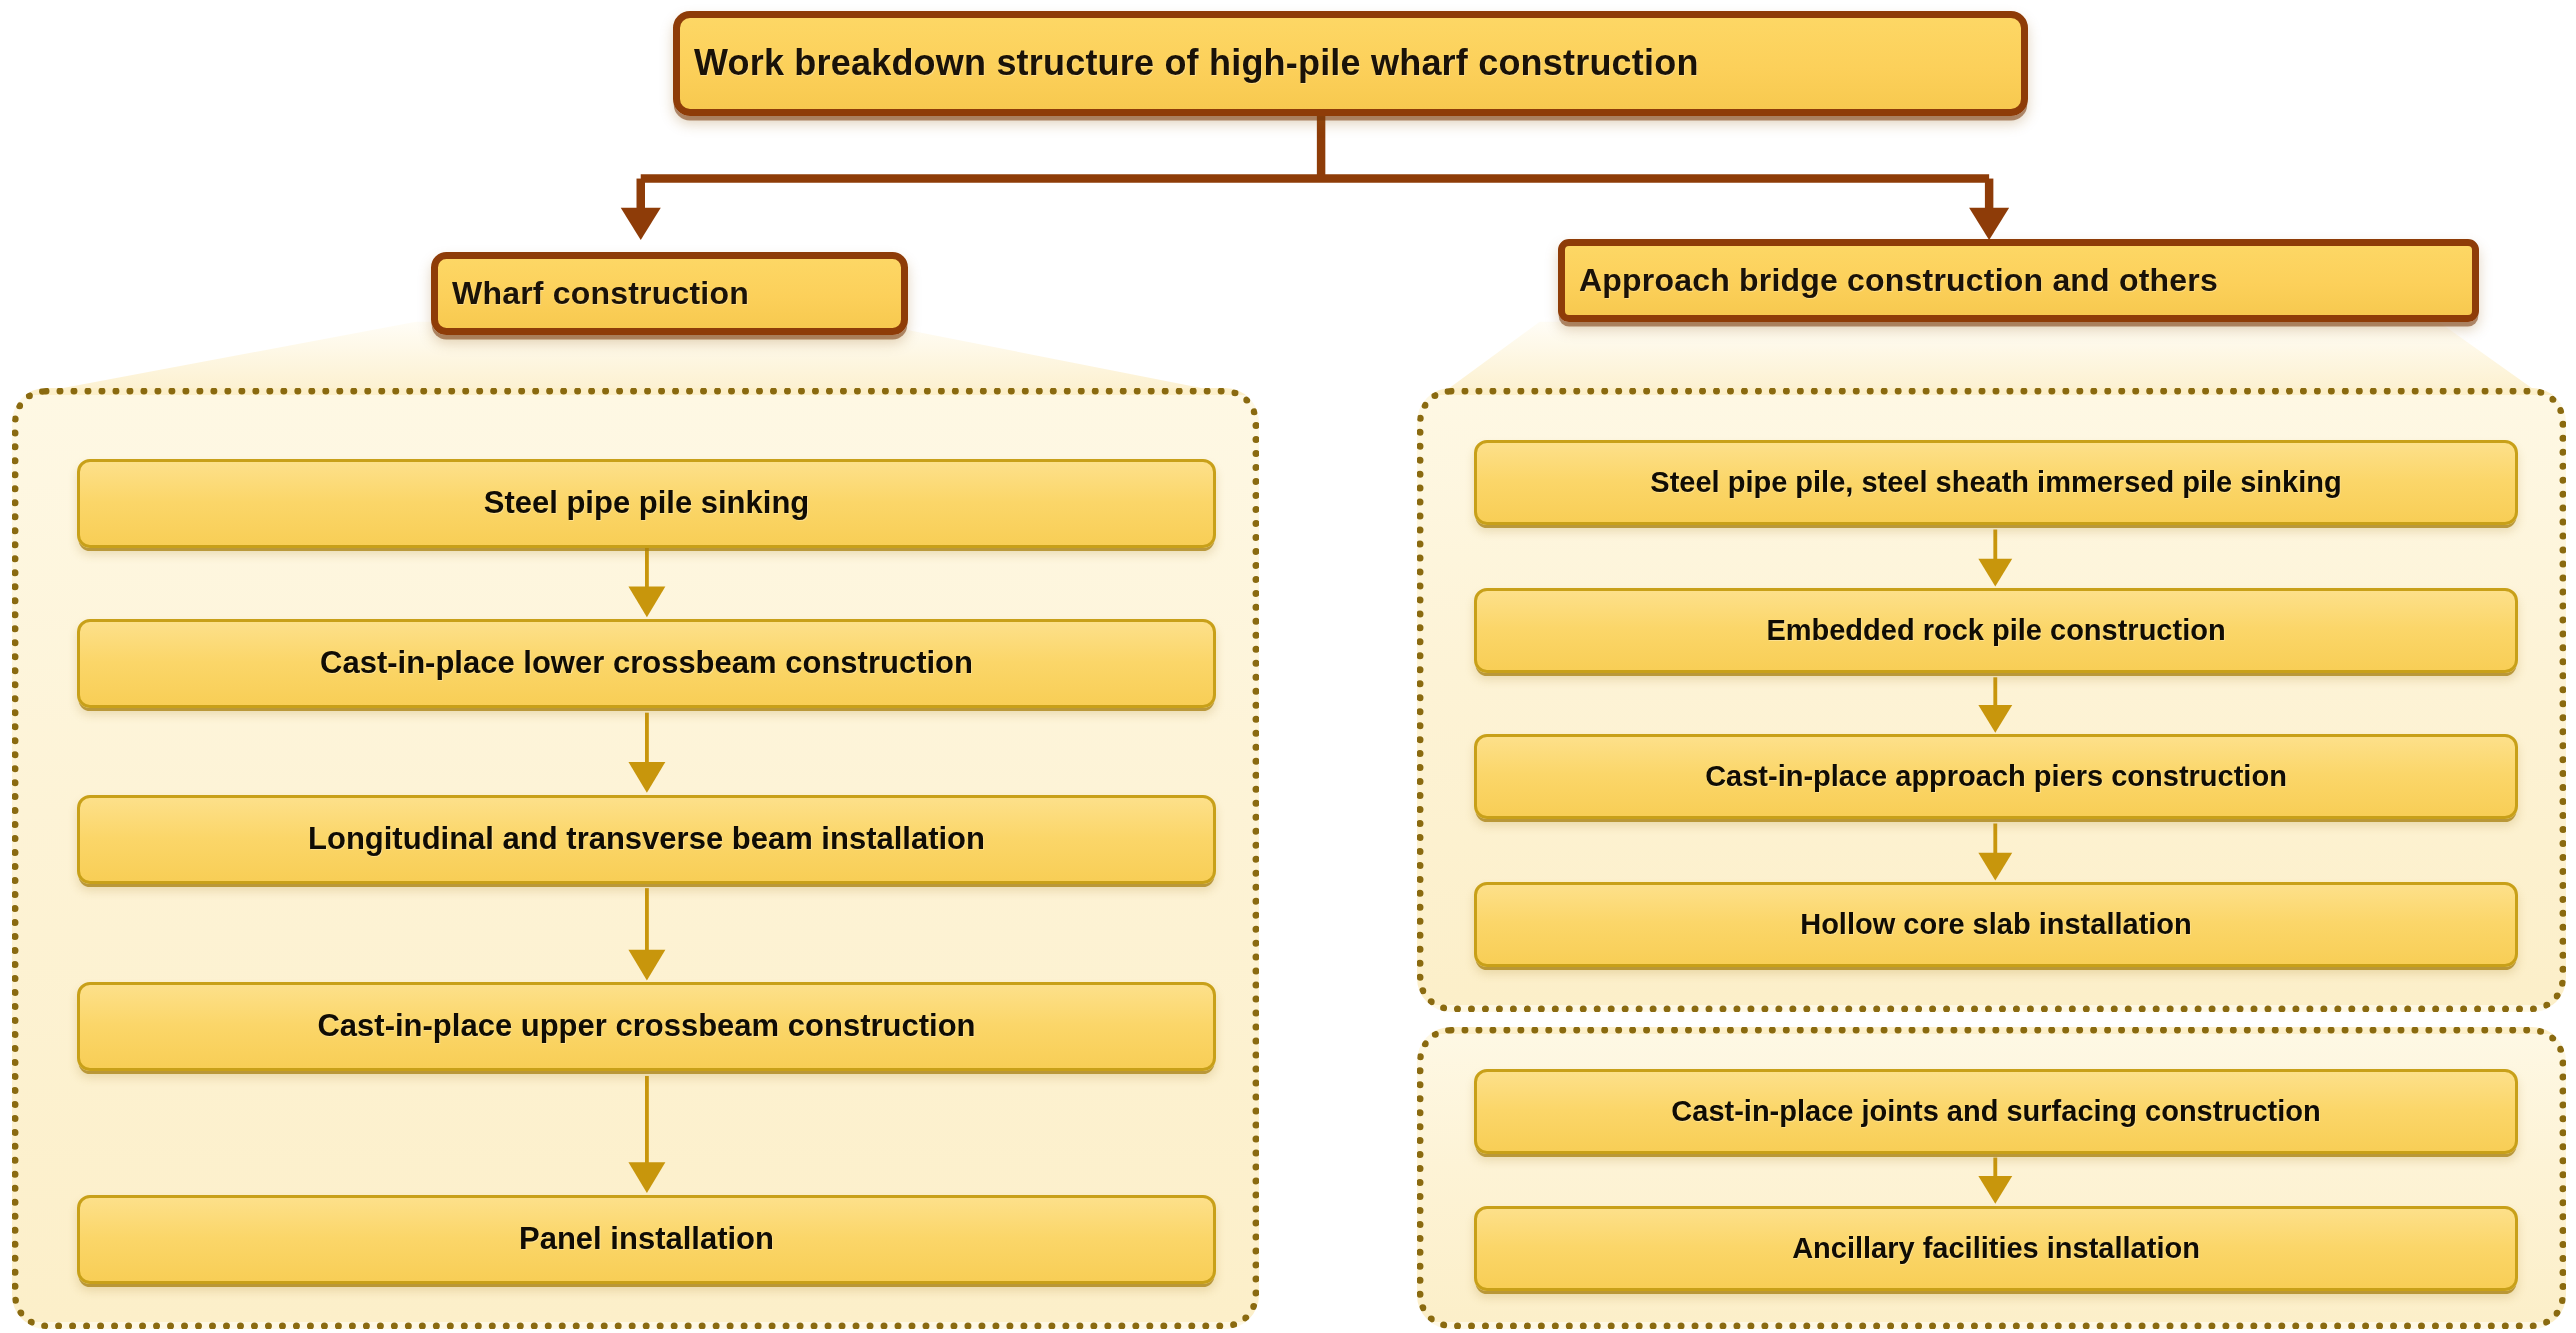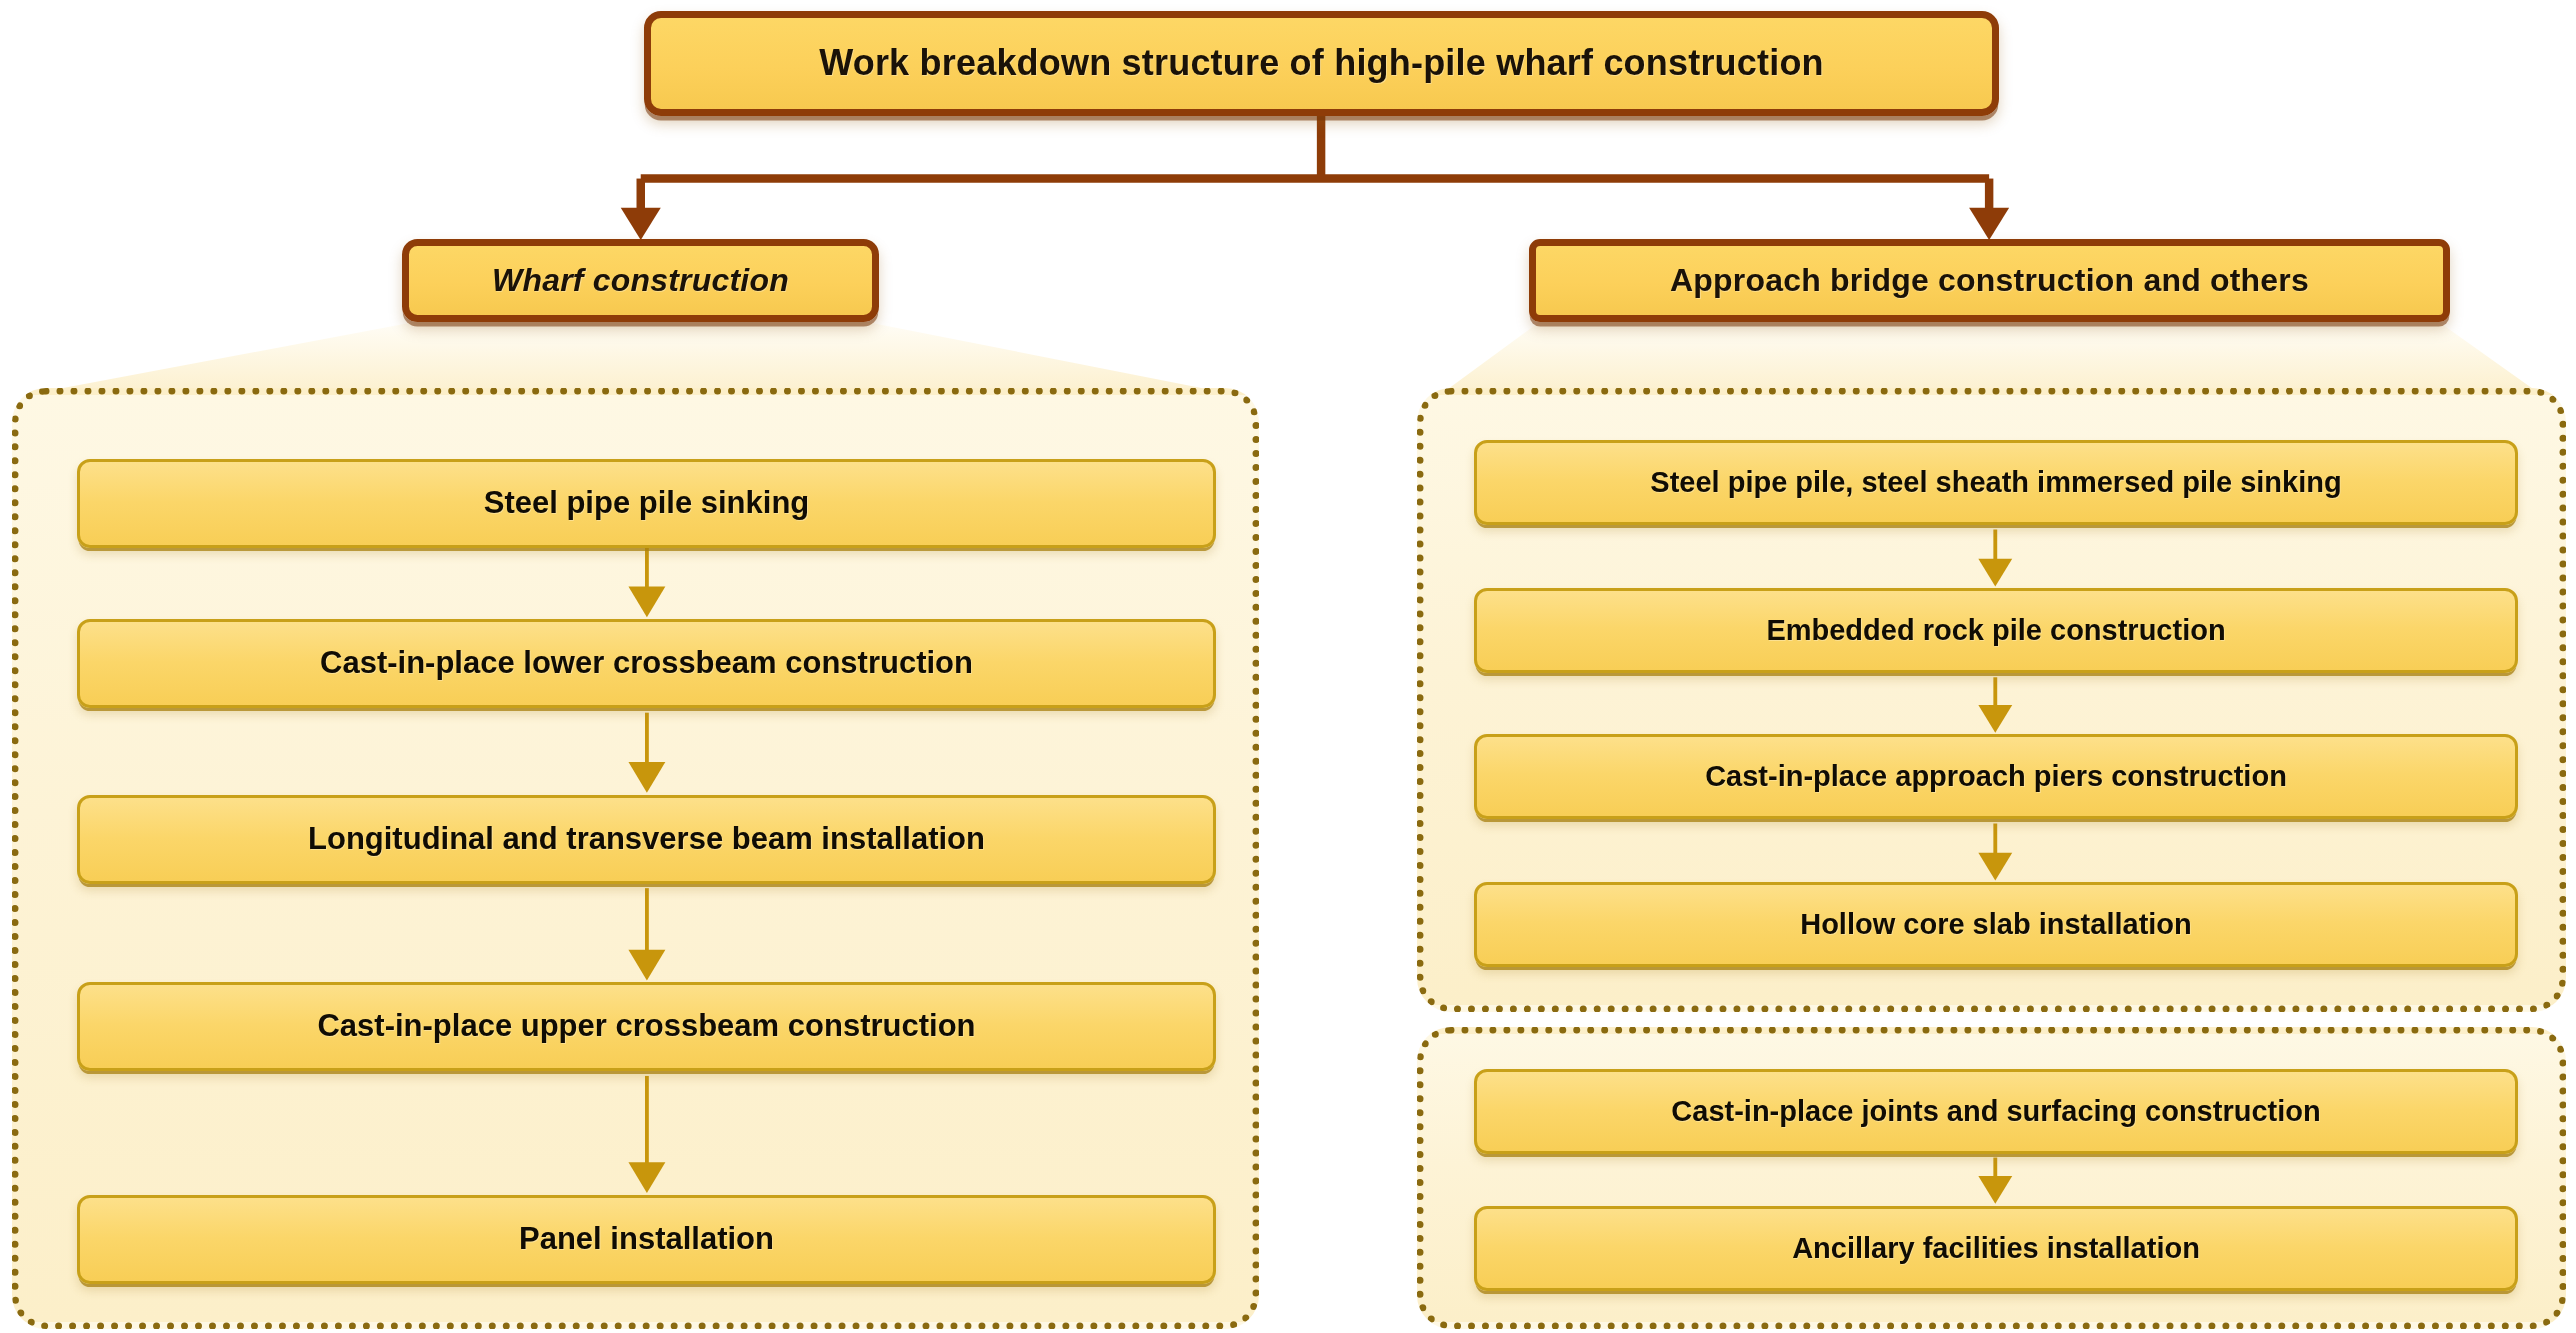--- a/index.html
+++ b/index.html
@@ -6,33 +6,34 @@
   body{
     width:2576px;height:1333px;position:relative;overflow:hidden;
     font-family:"Liberation Sans","DejaVu Sans",sans-serif;
   }
   #stage{position:absolute;inset:0;}
   svg.layer{position:absolute;left:0;top:0;width:2576px;height:1333px;pointer-events:none;}
 
   
   .topnode{
     position:absolute;box-sizing:border-box;
-    display:flex;align-items:center;justify-content:center;
+    display:flex;align-items:center;justify-content:flex-start;
     text-align:center;
     background:linear-gradient(180deg,#FDD765 0%,#FCD05A 55%,#F7C94F 100%);
     border:7px solid #8E3C08;
     border-radius:17px;
     color:#1a1208;
     font-weight:bold;
     letter-spacing:0.2px;
     box-shadow:0 5.4px 0 -0.8px rgba(120,55,10,.55), 0 7.7px 12.3px rgba(150,100,30,.28);
     text-shadow:0.8px 0.8px 0 rgba(255,255,255,.30);
+    margin-left:29px;
   }
   #root-node{left:644px;top:10.8px;width:1355px;height:105px;font-size:36px;}
-  #n-wharf{left:402px;top:239px;width:477px;height:83px;font-size:32px;border-radius:15.4px;font-style:italic;}
+  #n-wharf{left:402px;top:252px;width:477px;height:83px;font-size:32px;border-radius:15.4px;}
   #n-approach{left:1529px;top:239px;width:921px;height:83px;font-size:32px;border-radius:11px;}
 
   
   .group{
     position:absolute;box-sizing:border-box;
     border:7px dotted #8A6A10;
     border-radius:34px;
     background:linear-gradient(180deg,#FEF8E4 0%,#FDF3D6 45%,#FCEFC9 100%);
   }
   #grp-wharf{left:12.3px;top:388px;width:1247px;height:941px;}

